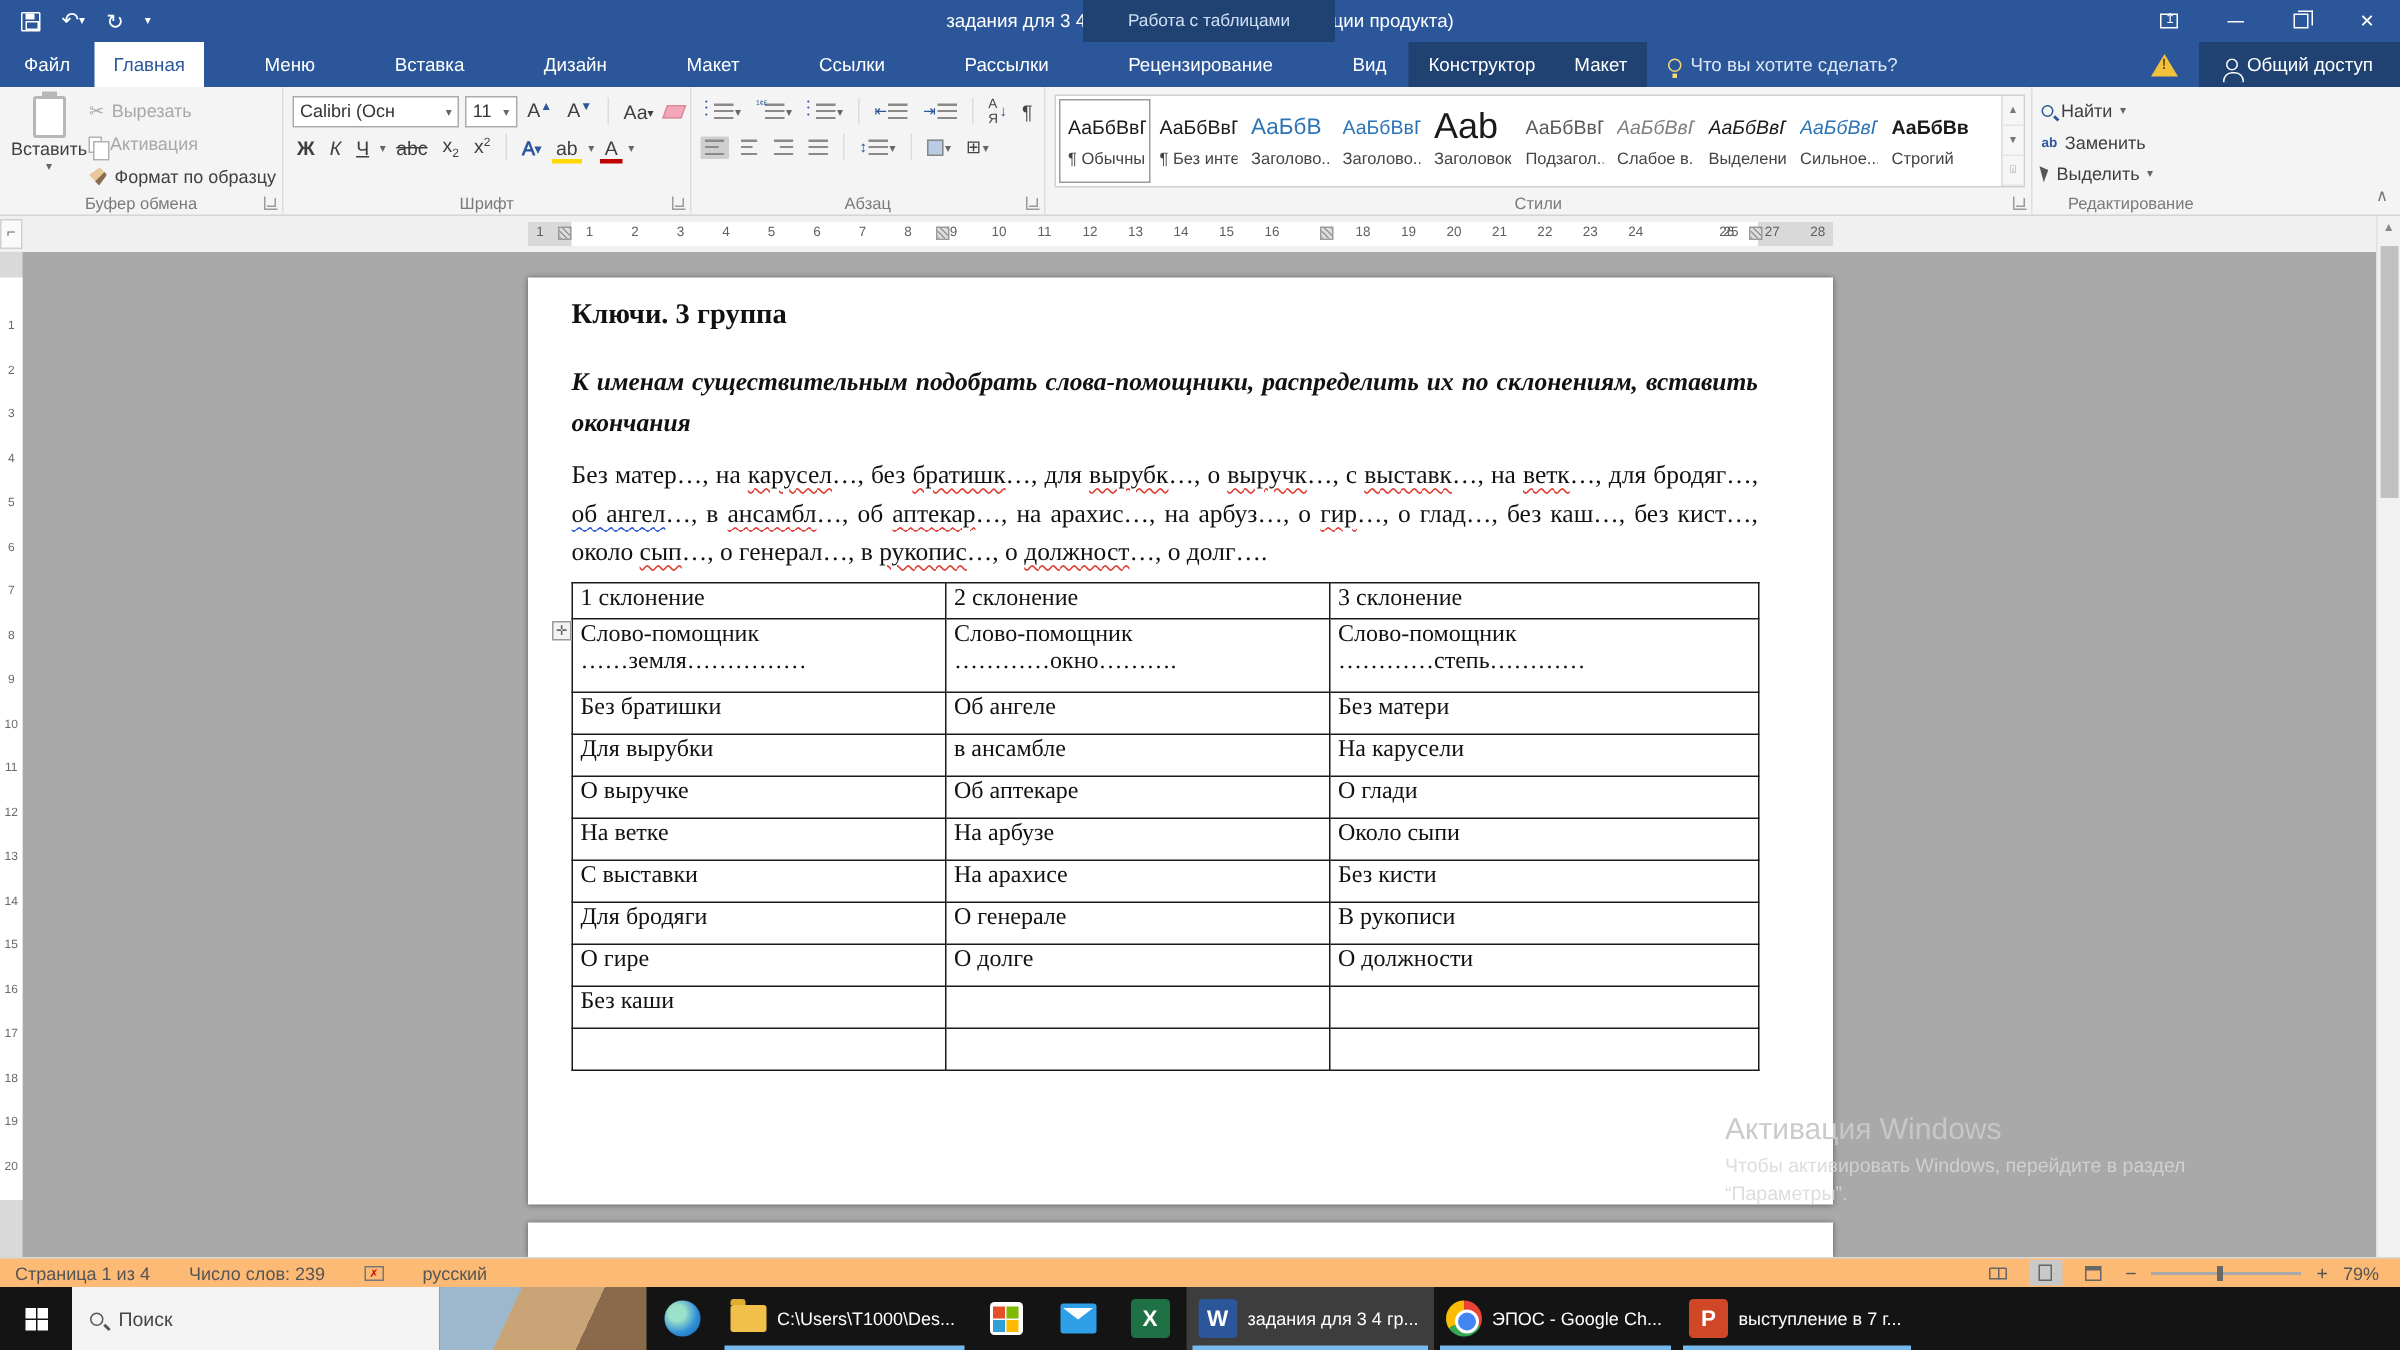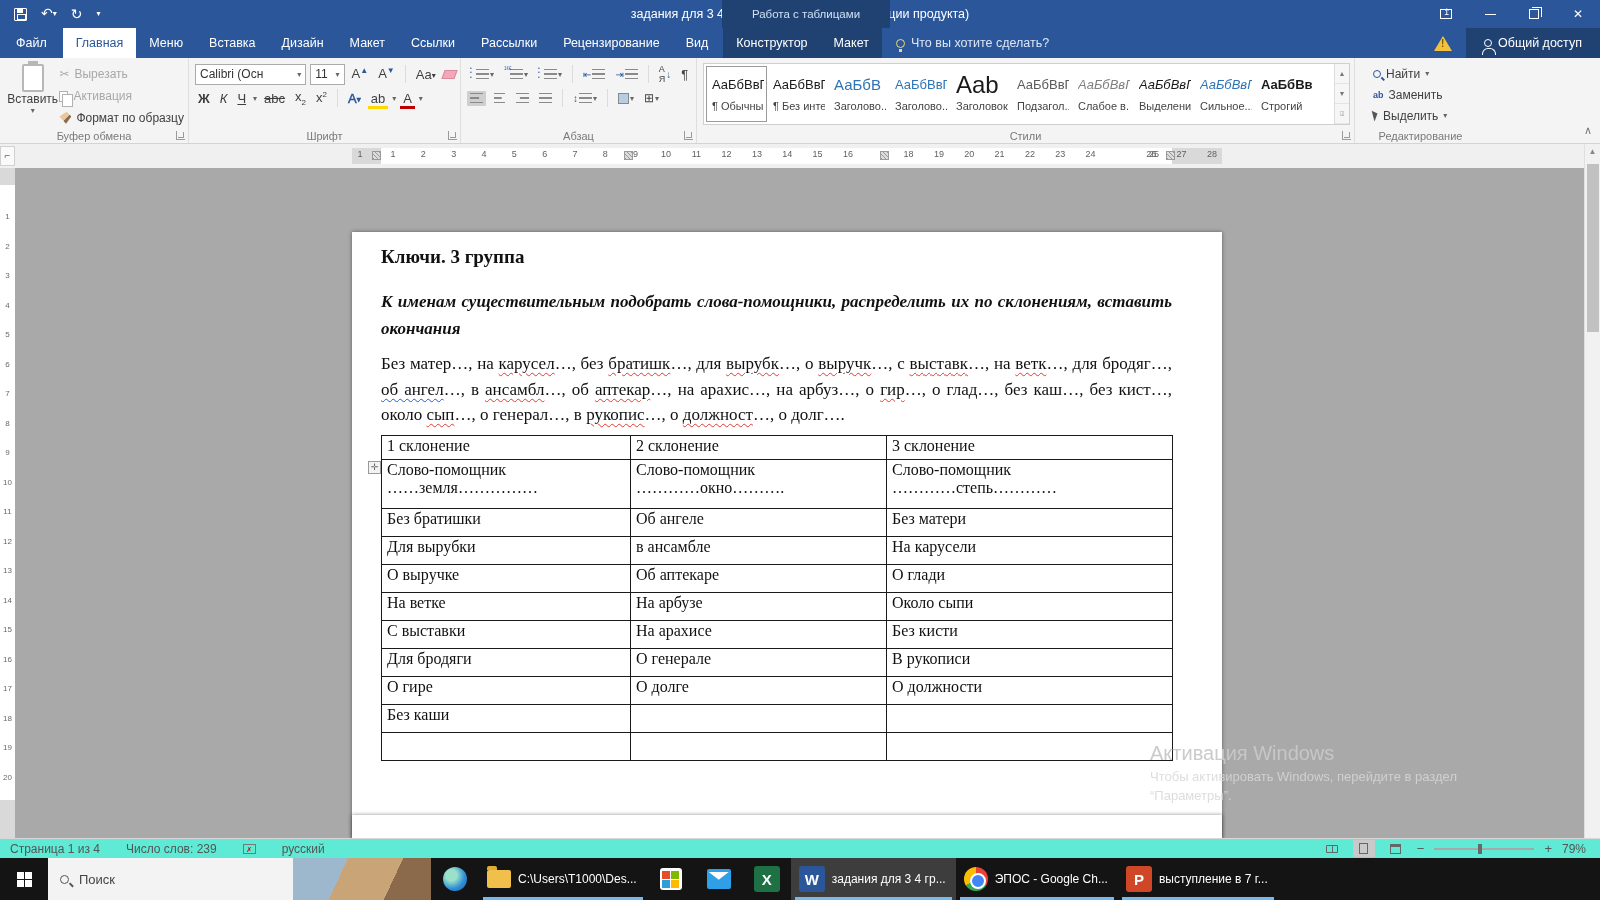--- a/index.html
+++ b/index.html
@@ -91,21 +91,21 @@
   .sc-title .s-sample { font-size:24px; font-weight:300; }
   .sc-sub .s-sample { color:#5a5a5a; }
   .sc-subtle .s-sample { color:#808080; font-style:italic; }
   .sc-emph .s-sample { font-style:italic; }
   .sc-strongemph .s-sample { font-style:italic; color:#2e74b5; }
   .sc-strict .s-sample { font-weight:bold; }
   #styles-scroll { position:absolute; right:0; top:0; bottom:0; width:15px; border-left:1px solid #dcdcdc; display:flex; flex-direction:column; background:#f6f6f6; }
   #styles-scroll div { flex:1; text-align:center; font-size:7px; color:#777; line-height:19px; border-bottom:1px solid #e4e4e4; }
 
   #g-edit { width:132px; padding-top:5px; }
-  .edit-row { display:flex; align-items:center; gap:5px; font-size:12px; color:#3f3f3f; height:21px;margin-left:12px; }
+  .edit-row { display:flex; align-items:center; gap:5px; font-size:12px; color:#3f3f3f; height:21px; }
   .mag { width:8px; height:8px; border:1.5px solid #2b579a; border-radius:50%; position:relative; }
   .mag:after { content:""; position:absolute; left:7px; top:7px; width:4px; height:1.5px; background:#2b579a; transform:rotate(45deg); }
   .ab-ic { font-size:9px; color:#2b579a; font-weight:bold; }
   .cursor-ic { width:0; height:0; border-left:5px solid #555; border-top:4px solid transparent; border-bottom:7px solid transparent; transform:rotate(-15deg); }
   #ribbon-collapse { position:absolute; right:8px; bottom:6px; color:#777; font-size:11px; }
 
   
   #rulerrow { position:absolute; left:0; top:144px; width:1600px; height:24px; background:#f0f0f0; }
   #tabsel { position:absolute; left:0; top:2px; width:15px; height:20px; background:#fafafa; border:1px solid #d0d0d0; color:#666; font-size:10px; text-align:center; line-height:18px; }
   #hruler { position:absolute; left:352px; top:4px; width:870px; height:16px; background:#d9d9d9; }
@@ -117,39 +117,39 @@
   #docarea { position:absolute; left:0; top:168px; width:1600px; height:670px; background:#a9a9a9; }
   #vruler { position:absolute; left:0; top:0; width:15px; height:100%; background:#d9d9d9; }
   #vruler .vzone { position:absolute; left:0; right:0; top:17px; height:615px; background:#fff; }
   .vnum { position:absolute; left:0; width:15px; text-align:center; font-size:8px; color:#6a6a6a; }
   #page1 { position:absolute; left:352px; top:17px; width:870px; height:618px; background:#fff; box-shadow:0 0 4px rgba(0,0,0,.45); padding:14px 50px 0 29px; }
   #page2strip { position:absolute; left:352px; top:647px; width:870px; height:23px; background:#fff; box-shadow:0 0 4px rgba(0,0,0,.45); }
   #doc-scrollbar { position:absolute; right:0; top:-24px; width:16px; height:694px; background:#f1f1f1; border-left:1px solid #e0e0e0; }
   #doc-scrollbar .up { height:15px; text-align:center; font-size:8px; color:#888; line-height:15px; }
   #doc-scrollbar .thumb { position:absolute; left:2px; top:20px; width:12px; height:168px; background:#c1c1c1; }
 
-  .doc-serif { font-family:"Liberation Serif",serif; color:#111;margin-top:47px; }
+  .doc-serif { font-family:"Liberation Serif",serif; color:#111; }
   #doc-h1 { font-size:19px; font-weight:bold; }
   #doc-sub { margin-top:20px; font-size:17px; font-weight:bold; font-style:italic; line-height:27px; text-align:justify; }
   #body-para { margin-top:9px; font-size:17px; line-height:25.5px; text-align:justify; }
   .sq-red { text-decoration:underline; text-decoration-style:wavy; text-decoration-color:#e03c31; text-decoration-thickness:1px; text-underline-offset:3px; }
   .sq-blue { text-decoration:underline; text-decoration-style:wavy; text-decoration-color:#2957d0; text-decoration-thickness:1px; text-underline-offset:3px; }
   #tbl-handle { position:absolute; left:16px; top:229px; width:13px; height:13px; border:1px solid #9a9a9a; background:#f2f2f2; color:#666; font-size:9px; line-height:11px; text-align:center; }
   #doc-table { border-collapse:collapse; margin-top:7px; width:791px; table-layout:fixed; font-family:"Liberation Serif",serif; font-size:16px; color:#111; }
   #doc-table td { border:1px solid #1a1a1a; padding:1px 5px; vertical-align:top; }
   #doc-table tr.hdr td { height:24px; }
   #doc-table tr.helper td { height:49px; }
   #doc-table tr.body td { height:28px; }
 
   #watermark { position:absolute; left:1150px; top:574px; color:rgba(208,208,208,.92); }
   #wm1 { font-size:20px; color:rgba(200,200,200,.95); }
   #wm2,#wm3 { font-size:13px; margin-top:4px; color:rgba(215,215,215,.85); }
 
   
-  #statusbar { position:absolute; left:0; top:838px; width:1600px; height:20px; background:#5eead4; border-top:1px solid #d8d8d8; display:flex; align-items:center; font-size:12px; color:#555; }
+  #statusbar { position:absolute; left:0; top:838px; width:1600px; height:20px; background:#fdba74; border-top:1px solid #d8d8d8; display:flex; align-items:center; font-size:12px; color:#555; }
   #statusbar .sleft { display:flex; align-items:center; gap:26px; padding-left:10px; }
   .proof-ic { width:13px; height:10px; border:1px solid #777; position:relative; font-size:7px; color:#c00; text-align:center; line-height:9px; }
   #statusbar .sright { margin-left:auto; display:flex; align-items:center; gap:10px; padding-right:14px; }
   .view-ic { width:22px; height:17px; display:flex; align-items:center; justify-content:center; }
   .view-ic.sel { background:#c9c9c9; }
   .vi-book { width:12px; height:8px; border:1px solid #666; border-radius:1px 1px 0 0; position:relative; }
   .vi-book:after { content:""; position:absolute; left:5px; top:0; width:1px; height:7px; background:#666; }
   .vi-page { width:9px; height:11px; border:1px solid #666; }
   .vi-web { width:11px; height:10px; border:1px solid #666; border-top:3px solid #666; }
   #zoom-track { width:100px; height:2px; background:#a8a8a8; position:relative; }
@@ -219,21 +219,21 @@
       </div>
     <div class="wc">
         <span class="restore-box"></span>
       </div>
     <div class="wc">✕</div>
   </div>
 </div>
 
 <div id="tabrow">
   <div class="tab file">Файл</div>
-  <div id="main-tabs" style="display:flex;">
+  <div id="main-tabs" style="display:flex;gap:27px;">
       <div class="tab active">Главная</div>
       <div class="tab">Меню</div>
       <div class="tab">Вставка</div>
       <div class="tab">Дизайн</div>
       <div class="tab">Макет</div>
       <div class="tab">Ссылки</div>
       <div class="tab">Рассылки</div>
       <div class="tab">Рецензирование</div>
       <div class="tab">Вид</div>
     </div>

